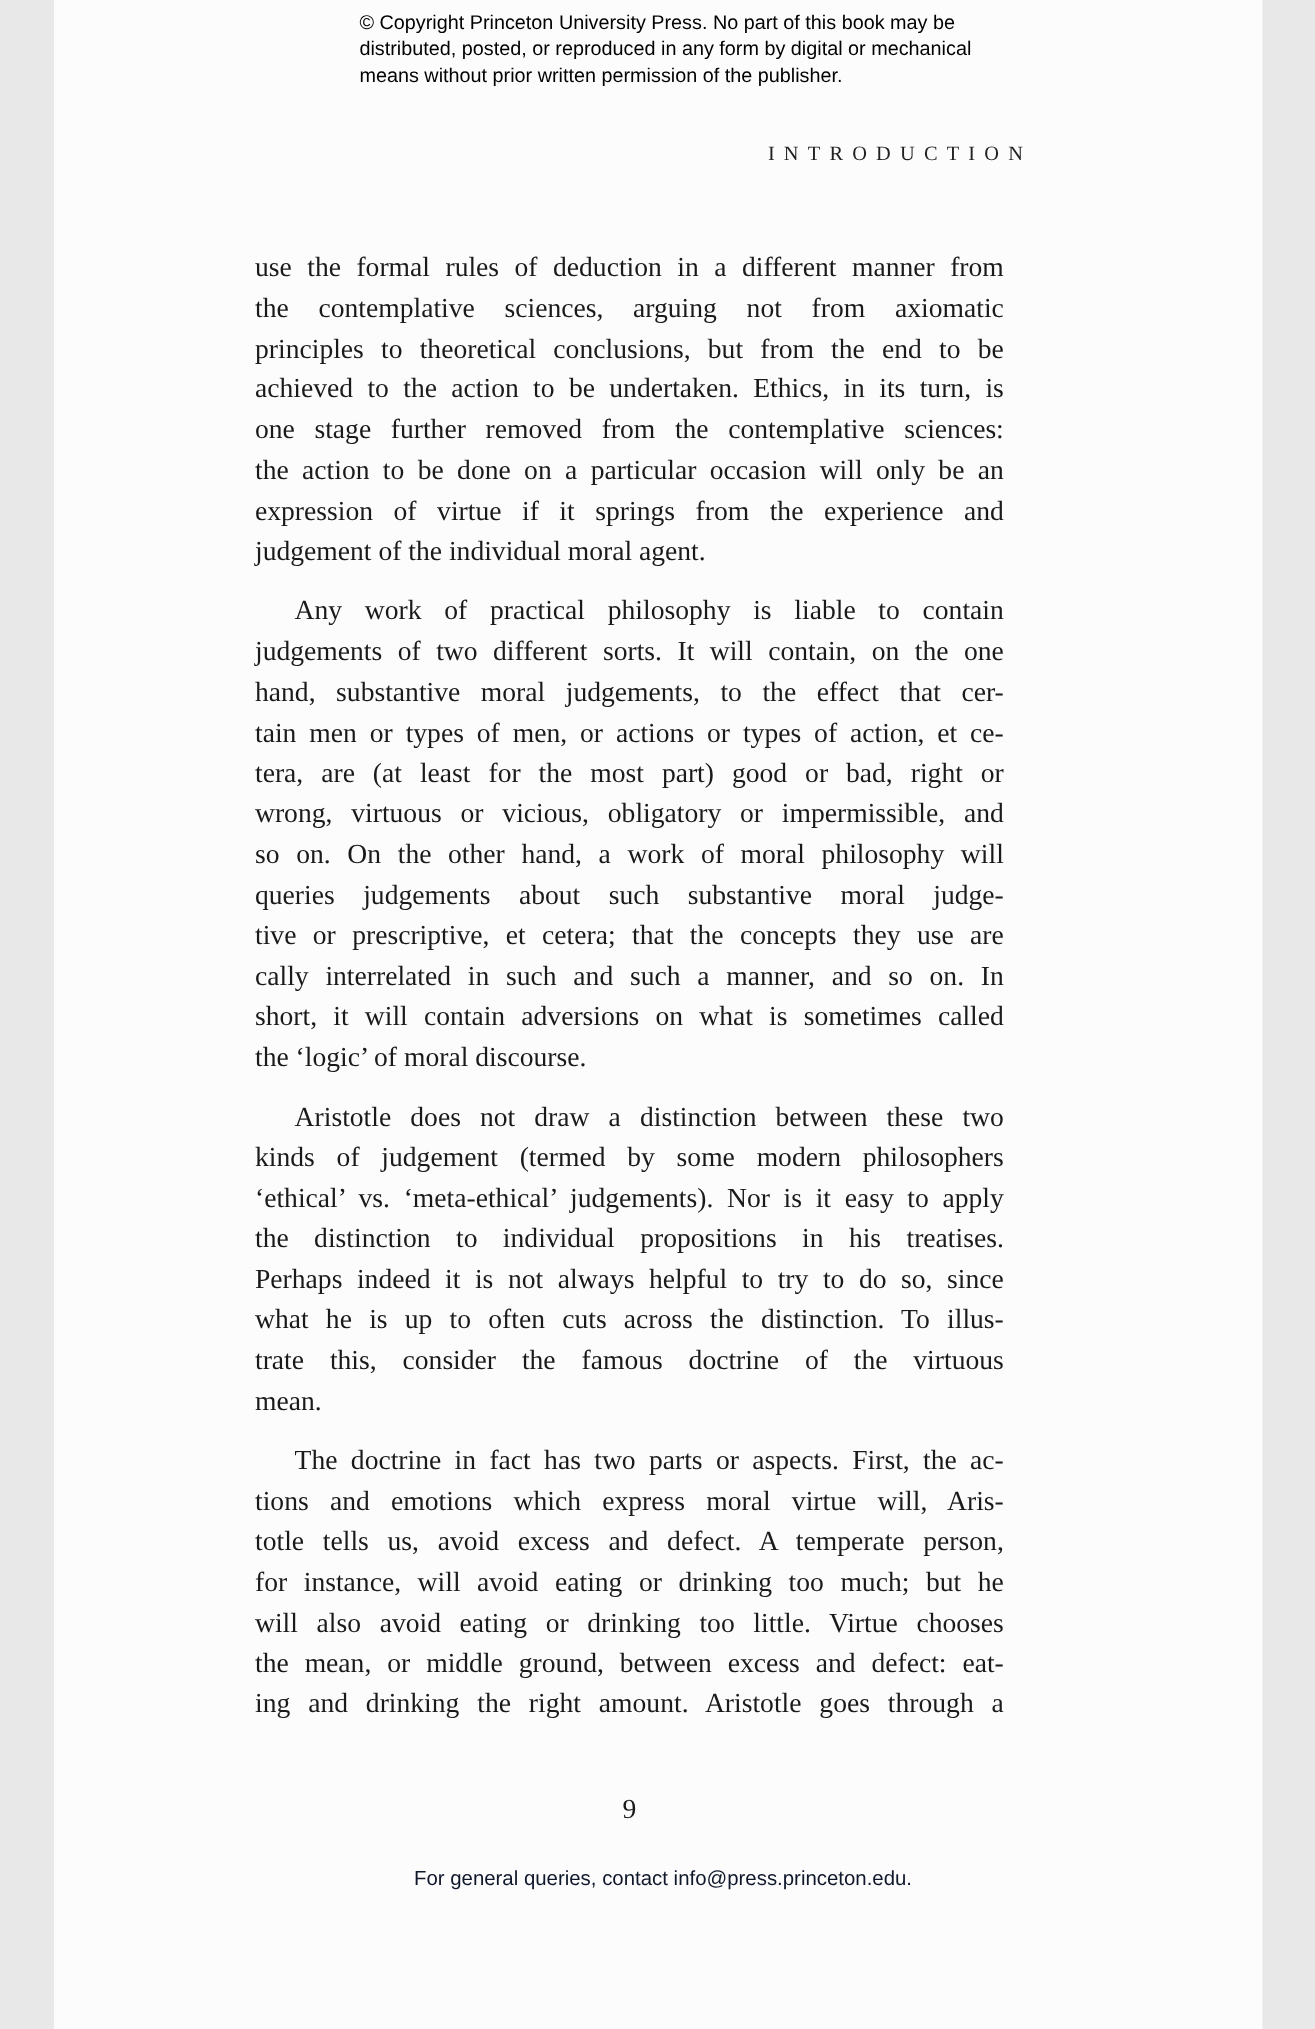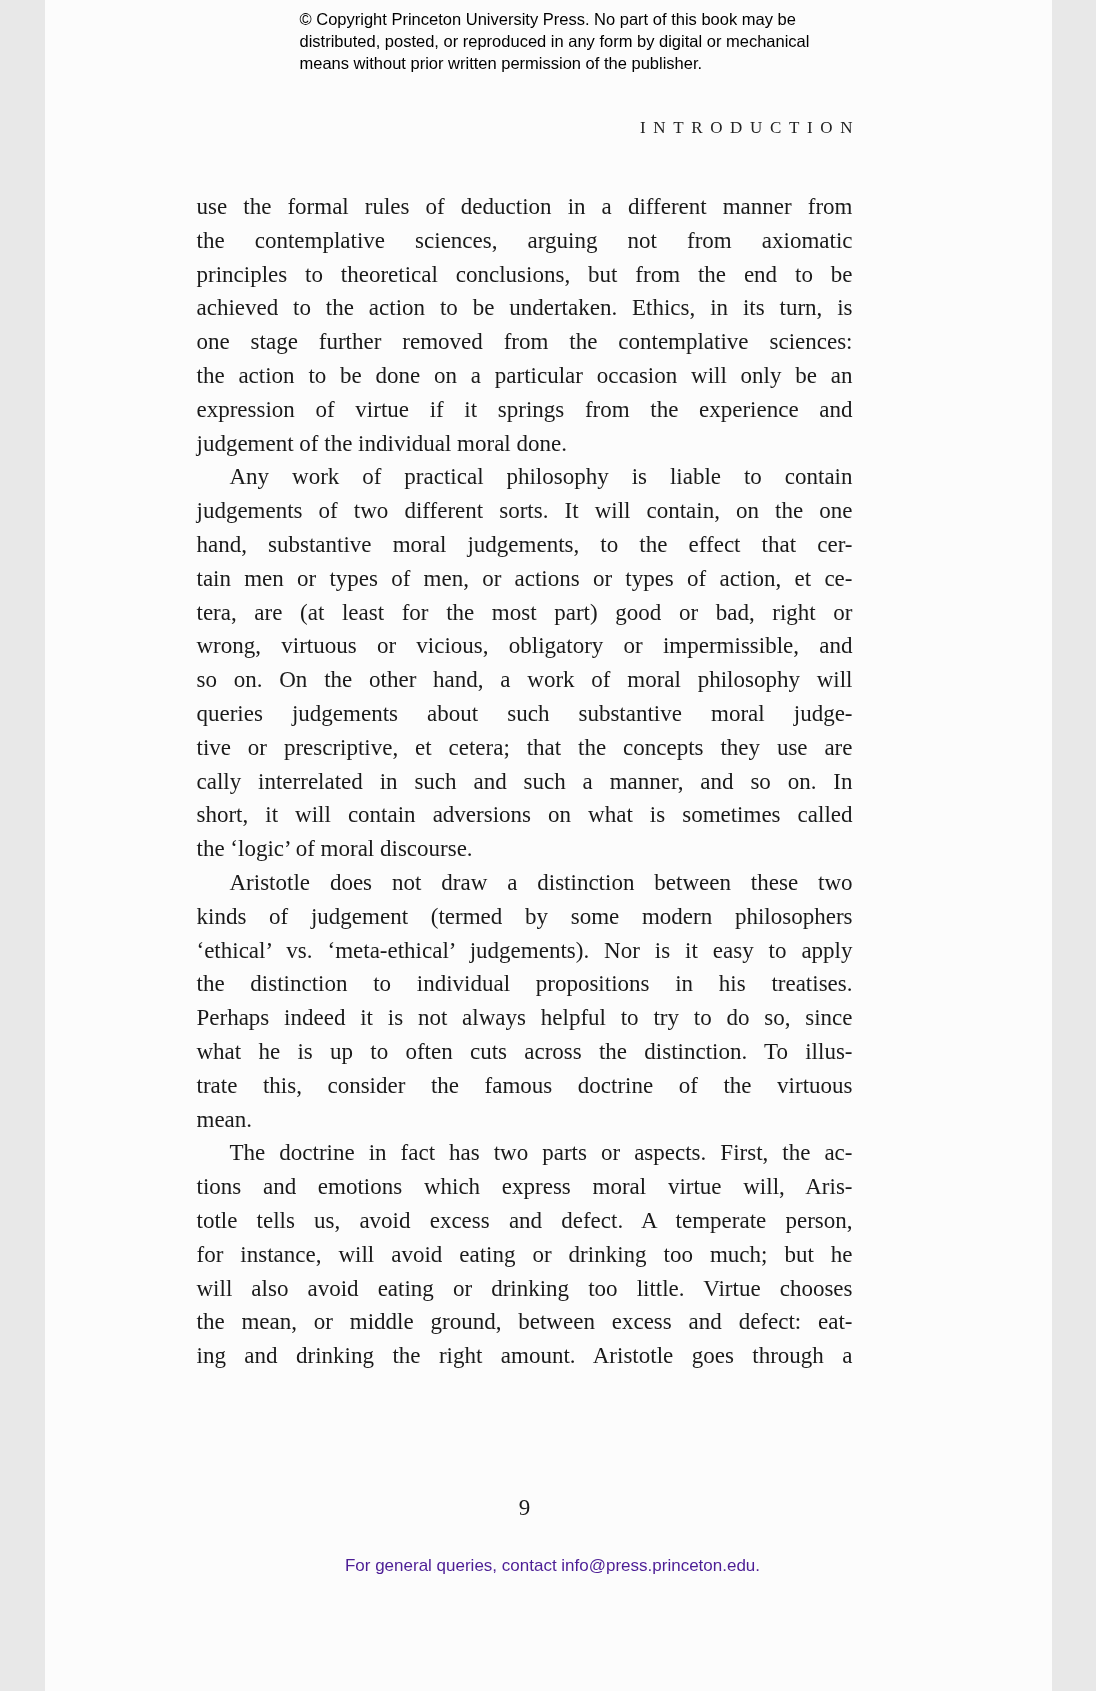--- a/index.html
+++ b/index.html
@@ -36,21 +36,21 @@
   .body-text {
     position: absolute;
     left: 152px;
     top: 190px;
     width: 656px;
     font-family: "Liberation Serif", serif;
     font-size: 23px;
     line-height: 33.8px;
     color: #1a1a1a;
   }
-  .paragraph { margin: 0; }
+  .paragraph { margin: 16px; }
   .line {
     text-align: justify;
     text-align-last: justify;
   }
   .line.last { text-align-last: left; }
   .line.indent { text-indent: 33px; }
   .page-number {
     position: absolute;
     left: 152px;
     top: 1495px;
@@ -61,21 +61,21 @@
     color: #1a1a1a;
   }
   .footer-contact {
     position: absolute;
     left: 0;
     top: 1556px;
     width: 1016px;
     text-align: center;
     font-family: "Liberation Sans", sans-serif;
     font-size: 17px;
-    color: #4c1d95;
+    color: #0f172a;
   }
 </style>
 </head>
 <body>
 
 <div class="page">
 
   <div class="copyright">
     <div>© Copyright Princeton University Press. No part of this book may be</div>
     <div>distributed, posted, or reproduced in any form by digital or mechanical</div>
@@ -86,21 +86,21 @@
 
   <div class="body-text">
       <div class="paragraph">
         <div class="line">use the formal rules of deduction in a different manner from</div>
         <div class="line">the contemplative sciences, arguing not from axiomatic</div>
         <div class="line">principles to theoretical conclusions, but from the end to be</div>
         <div class="line">achieved to the action to be undertaken. Ethics, in its turn, is</div>
         <div class="line">one stage further removed from the contemplative sciences:</div>
         <div class="line">the action to be done on a particular occasion will only be an</div>
         <div class="line">expression of virtue if it springs from the experience and</div>
-        <div class="line last">judgement of the individual moral done.</div>
+        <div class="line last">judgement of the individual moral agent.</div>
       </div>
       <div class="paragraph">
         <div class="line indent">Any work of practical philosophy is liable to contain</div>
         <div class="line">judgements of two different sorts. It will contain, on the one</div>
         <div class="line">hand, substantive moral judgements, to the effect that cer-</div>
         <div class="line">tain men or types of men, or actions or types of action, et ce-</div>
         <div class="line">tera, are (at least for the most part) good or bad, right or</div>
         <div class="line">wrong, virtuous or vicious, obligatory or impermissible, and</div>
         <div class="line">so on. On the other hand, a work of moral philosophy will</div>
         <div class="line">queries judgements about such substantive moral judge-</div>

